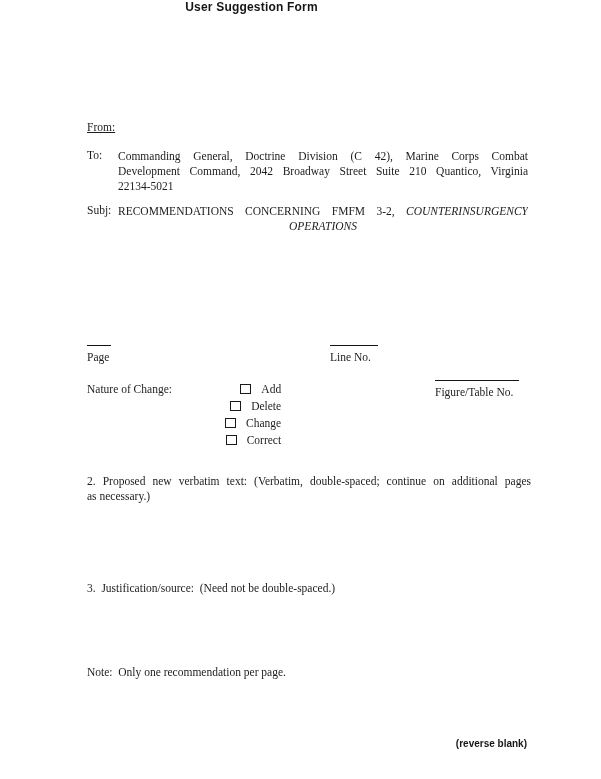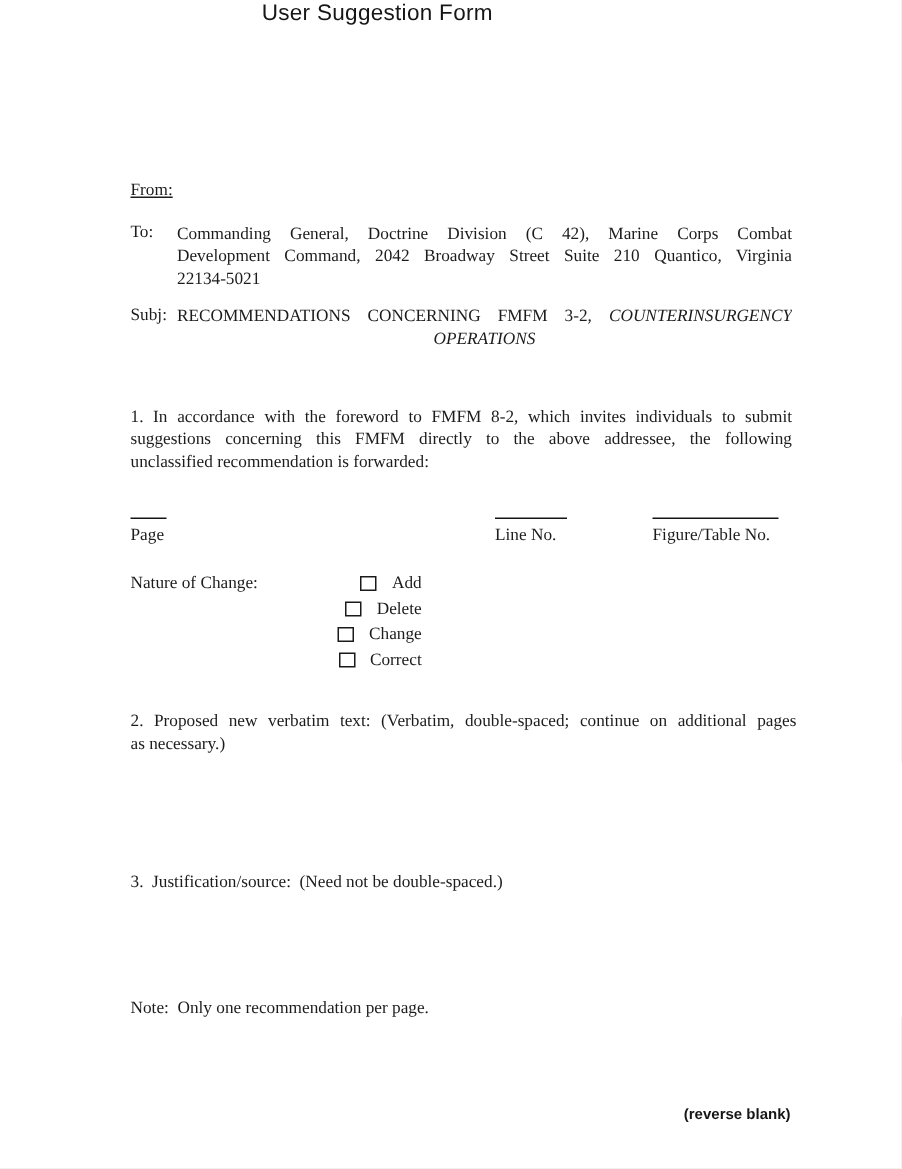--- a/index.html
+++ b/index.html
@@ -12,22 +12,22 @@
     font-size:11.5px;
     color:#1c1c1c;
     overflow:hidden;
   }
   .abs { position:absolute; }
 
   .title {
     left:0; top:94; width:503px;
     text-align:center;
     font-family:"Liberation Sans", sans-serif;
-    font-weight:normal;
-    font-size:15px;
+    font-weight:bold;
+    font-size:12px;
     letter-spacing:0.2px;
     color:#161616;
   }
 
   .lbl { left:87px; }
 
   
   .jl {  
     text-align:justify;
     text-align-last:justify;
@@ -47,21 +47,21 @@
   .para3      { left:87px;  top:582px; white-space:pre-wrap; }
   .note       { left:87px;  top:666px; white-space:pre-wrap; }
 
   
   .field { top:345px; }
   .field .fline { height:0; border-top:1.6px solid #141414; }
   .field .fcap  { margin-top:4px; line-height:14px; white-space:nowrap; }
   .field-page    { left:87px;  } .field-page .fline    { width:24px; }
   .field-article { left:153px; } .field-article .fline { width:107px; }
   .field-line    { left:330px; } .field-line .fline    { width:48px; }
-  .field-figure  { left:435px; } .field-figure .fline  { width:84px; }
+  .field-figure  { left:435px;margin-top:35px; } .field-figure .fline  { width:84px; }
 
   .nature-label { left:87px; top:383px; }
   .cb-col { left:225px; top:383px; }
   .cb-row { height:17px; display:flex; align-items:flex-start;justify-content:flex-end; }
   .cb-box {
     display:inline-block;
     width:9px; height:8px;
     border:1.6px solid #1a1a1a;
     margin-top:1px;
     background:#fff;
@@ -92,25 +92,20 @@
     <div class="jl">Development Command, 2042 Broadway Street Suite 210 Quantico, Virginia</div>
     <div class="nl">22134-5021</div>
   </div>
 
   <div class="abs lbl" style="top:204px;">Subj:</div>
   <div class="abs subj-block">
     <div class="jl"><span>RECOMMENDATIONS CONCERNING FMFM 3-2,</span> <span class="ital">COUNTERINSURGENCY</span></div>
     <div class="nl ital">OPERATIONS</div>
   </div>
 
-  <div class="abs para1">
-    <div class="jl">1.  In accordance with the foreword to FMFM 8-2, which invites individuals to submit</div>
-    <div class="jl">suggestions concerning this FMFM directly to the above addressee, the following</div>
-    <div class="nl">unclassified recommendation is forwarded:</div>
-  </div>
 
   <div class="abs field field-page">
     <div class="fline"></div>
     <div class="fcap">Page</div>
   </div>
   <div class="abs field field-line">
     <div class="fline"></div>
     <div class="fcap">Line No.</div>
   </div>
   <div class="abs field field-figure">

